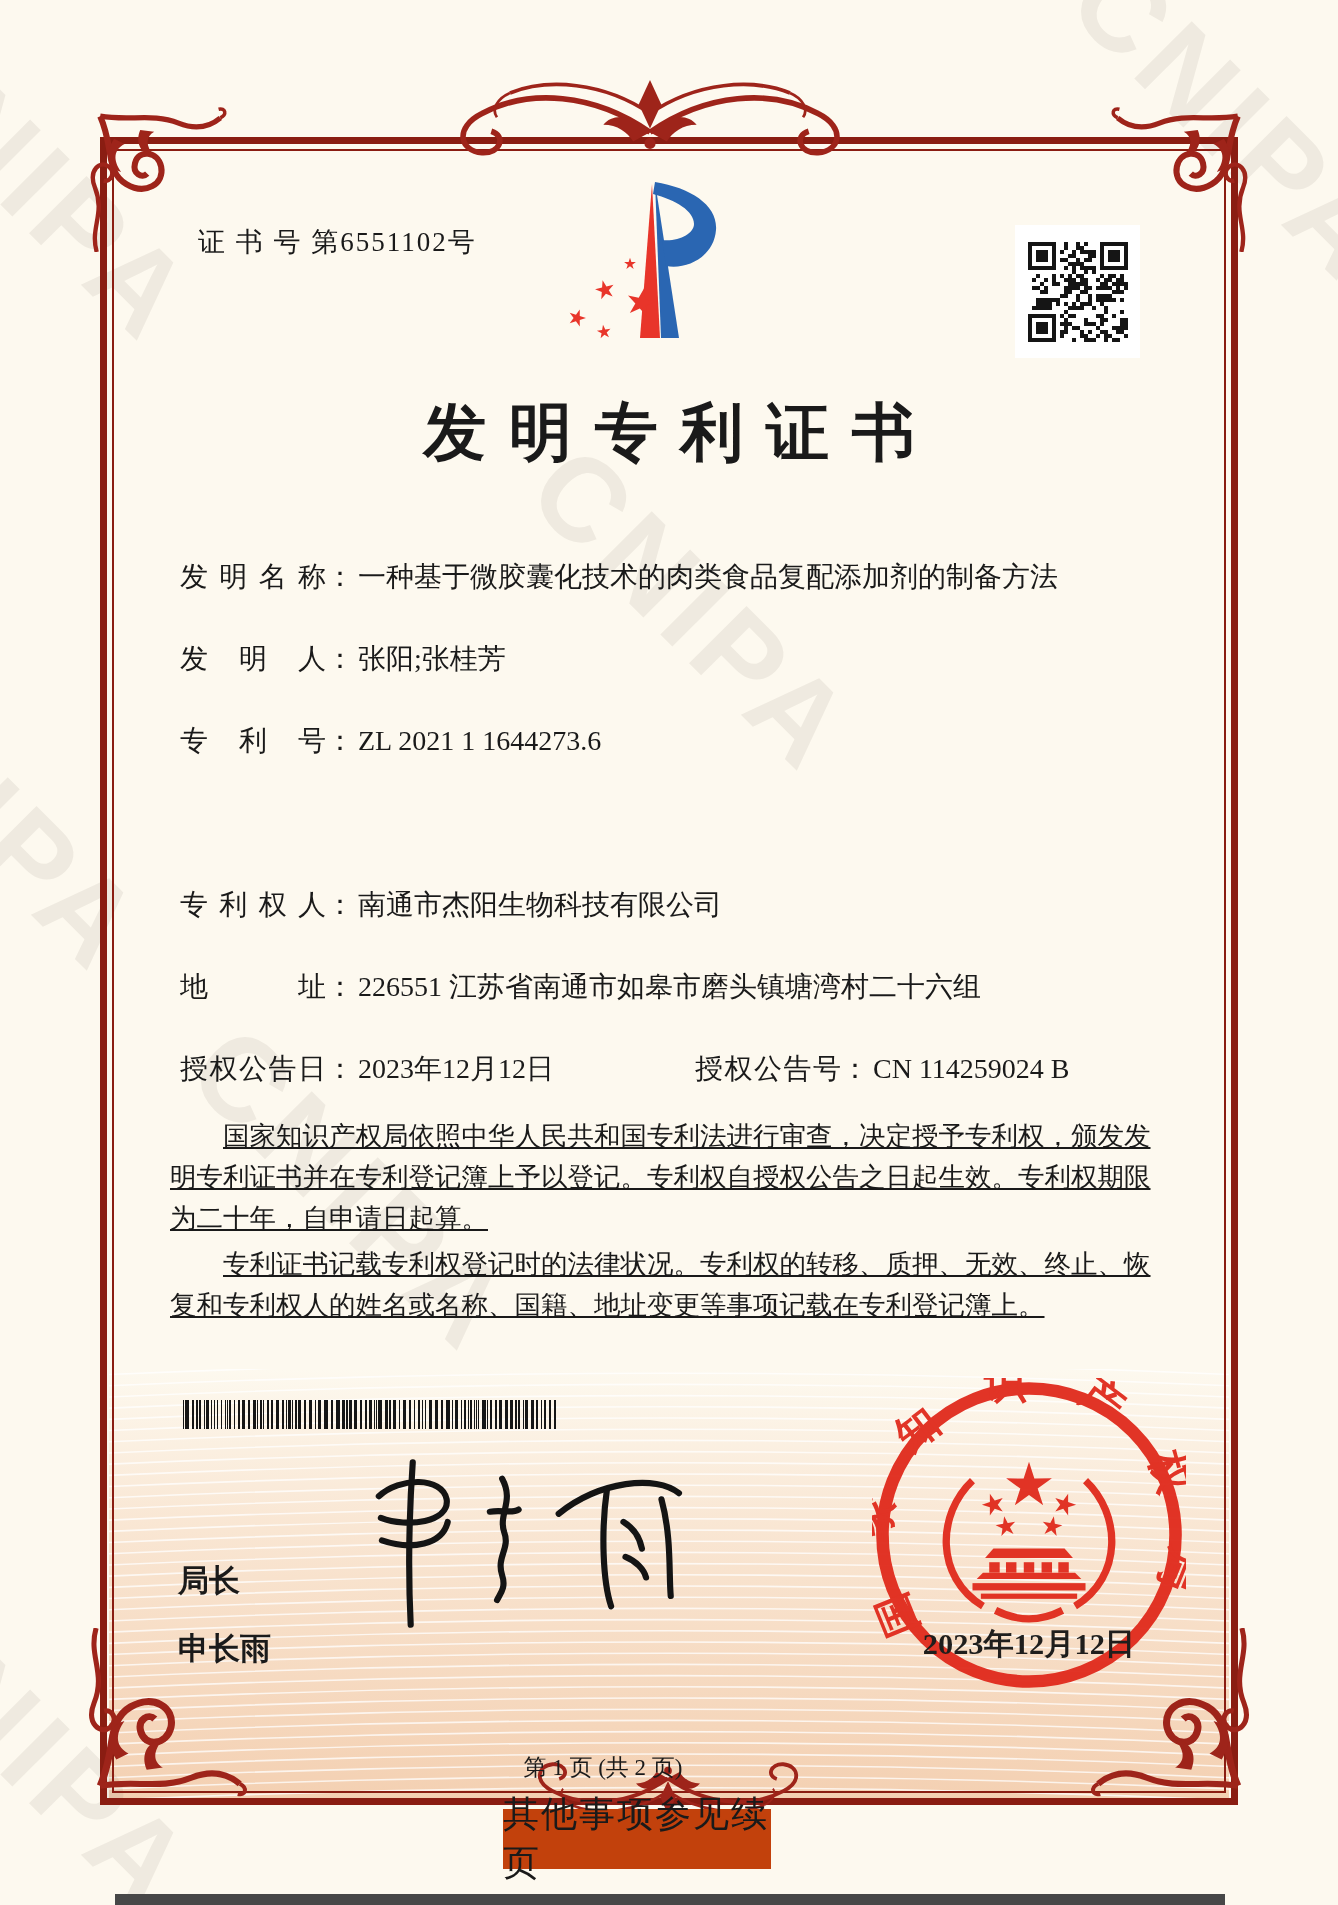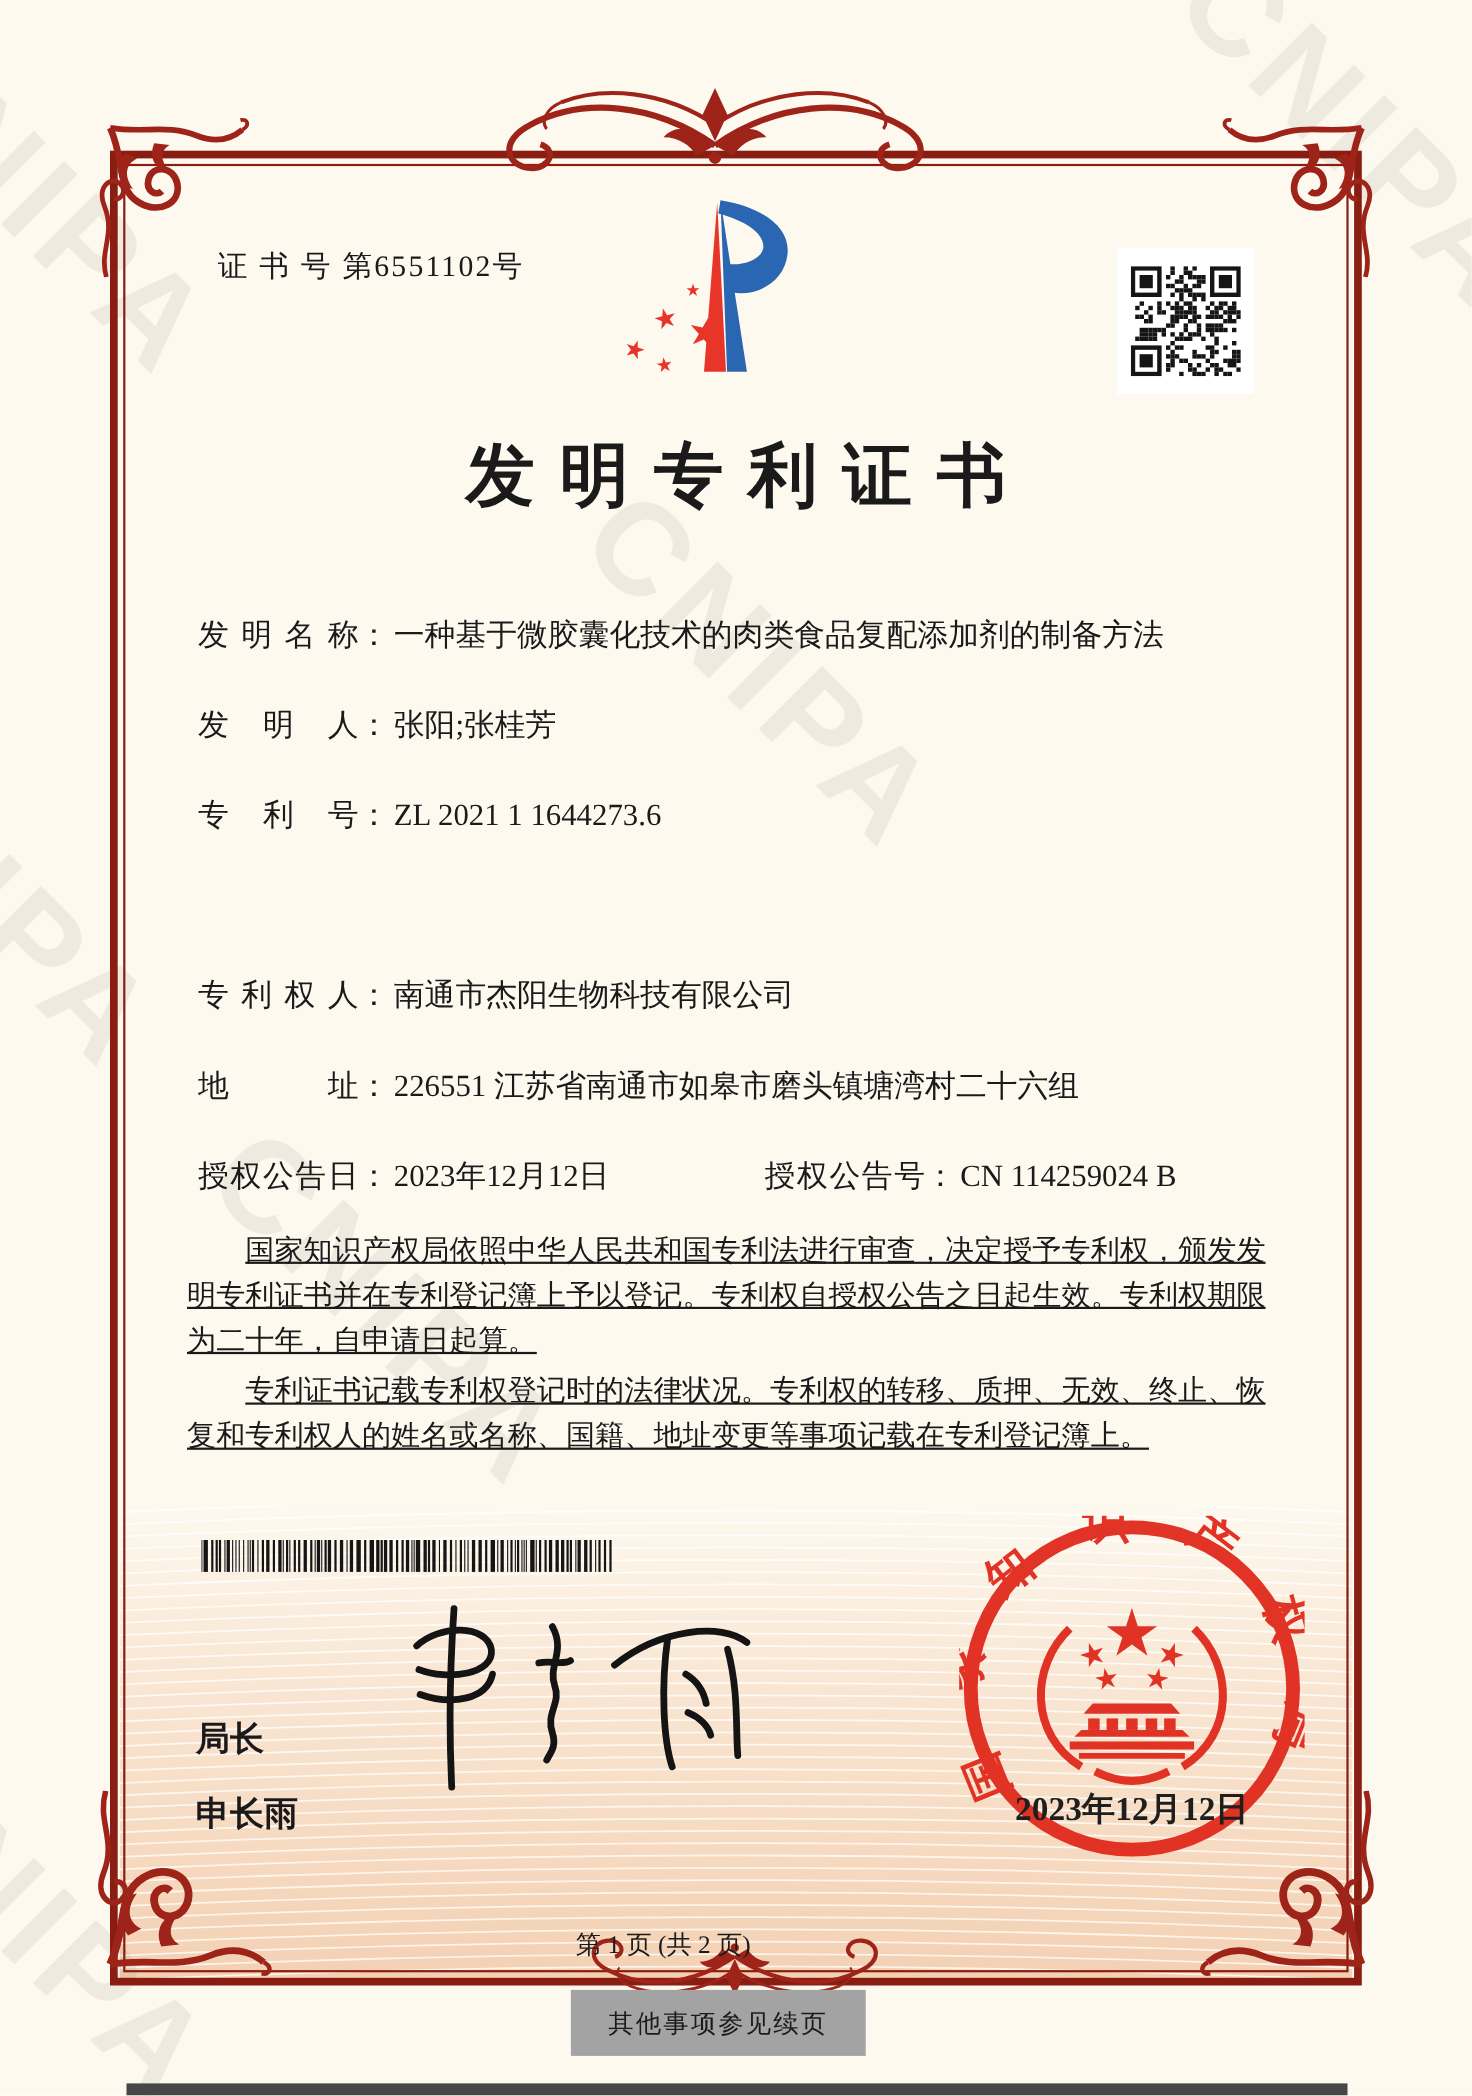--- a/index.html
+++ b/index.html
@@ -54,22 +54,22 @@
   .signer { position:absolute; left:178px; top:1512px; z-index:2;
             font-family:"Liberation Sans","DejaVu Sans",sans-serif; font-weight:700; font-size:31px;margin-top:48px; }
   .signer div { margin-bottom:26px; }
 
   .signature { position:absolute; left:348px; top:1450px; width:370px; height:185px; z-index:2; }
 
   .seal { position:absolute; left:872px; top:1378px; width:314px; height:314px; z-index:3; opacity:0.95; }
 
   .page-num { position:absolute; left:100px; top:1752px; width:1006px; text-align:center; font-size:23px; }
 
-  .note-box { position:absolute; left:503px; top:1809px; width:268px; height:60px; background:#a3a3a3;
-              z-index:2; display:flex; align-items:center; justify-content:center; font-size:23px; letter-spacing:2px;margin-left:16px; }
+  .note-box { position:absolute; left:503px; top:1809px; width:268px; height:60px; background:#c2410c;
+              z-index:2; display:flex; align-items:center; justify-content:center; font-size:36px; letter-spacing:2px; }
 
   .bottom-bar { position:absolute; left:115px; top:1894px; width:1110px; height:11px; background:#474747; z-index:2; }
 </style>
 </head>
 <body>
 
 <svg width="0" height="0" style="position:absolute">
   <defs>
     <path id="star" d="M0,-10 L2.23,-3.07 L9.51,-3.09 L3.61,1.17 L5.88,8.09 L0,3.8 L-5.88,8.09 L-3.61,1.17 L-9.51,-3.09 L-2.23,-3.07 Z"></path>
     <g id="corner" fill="none" stroke="currentColor">

